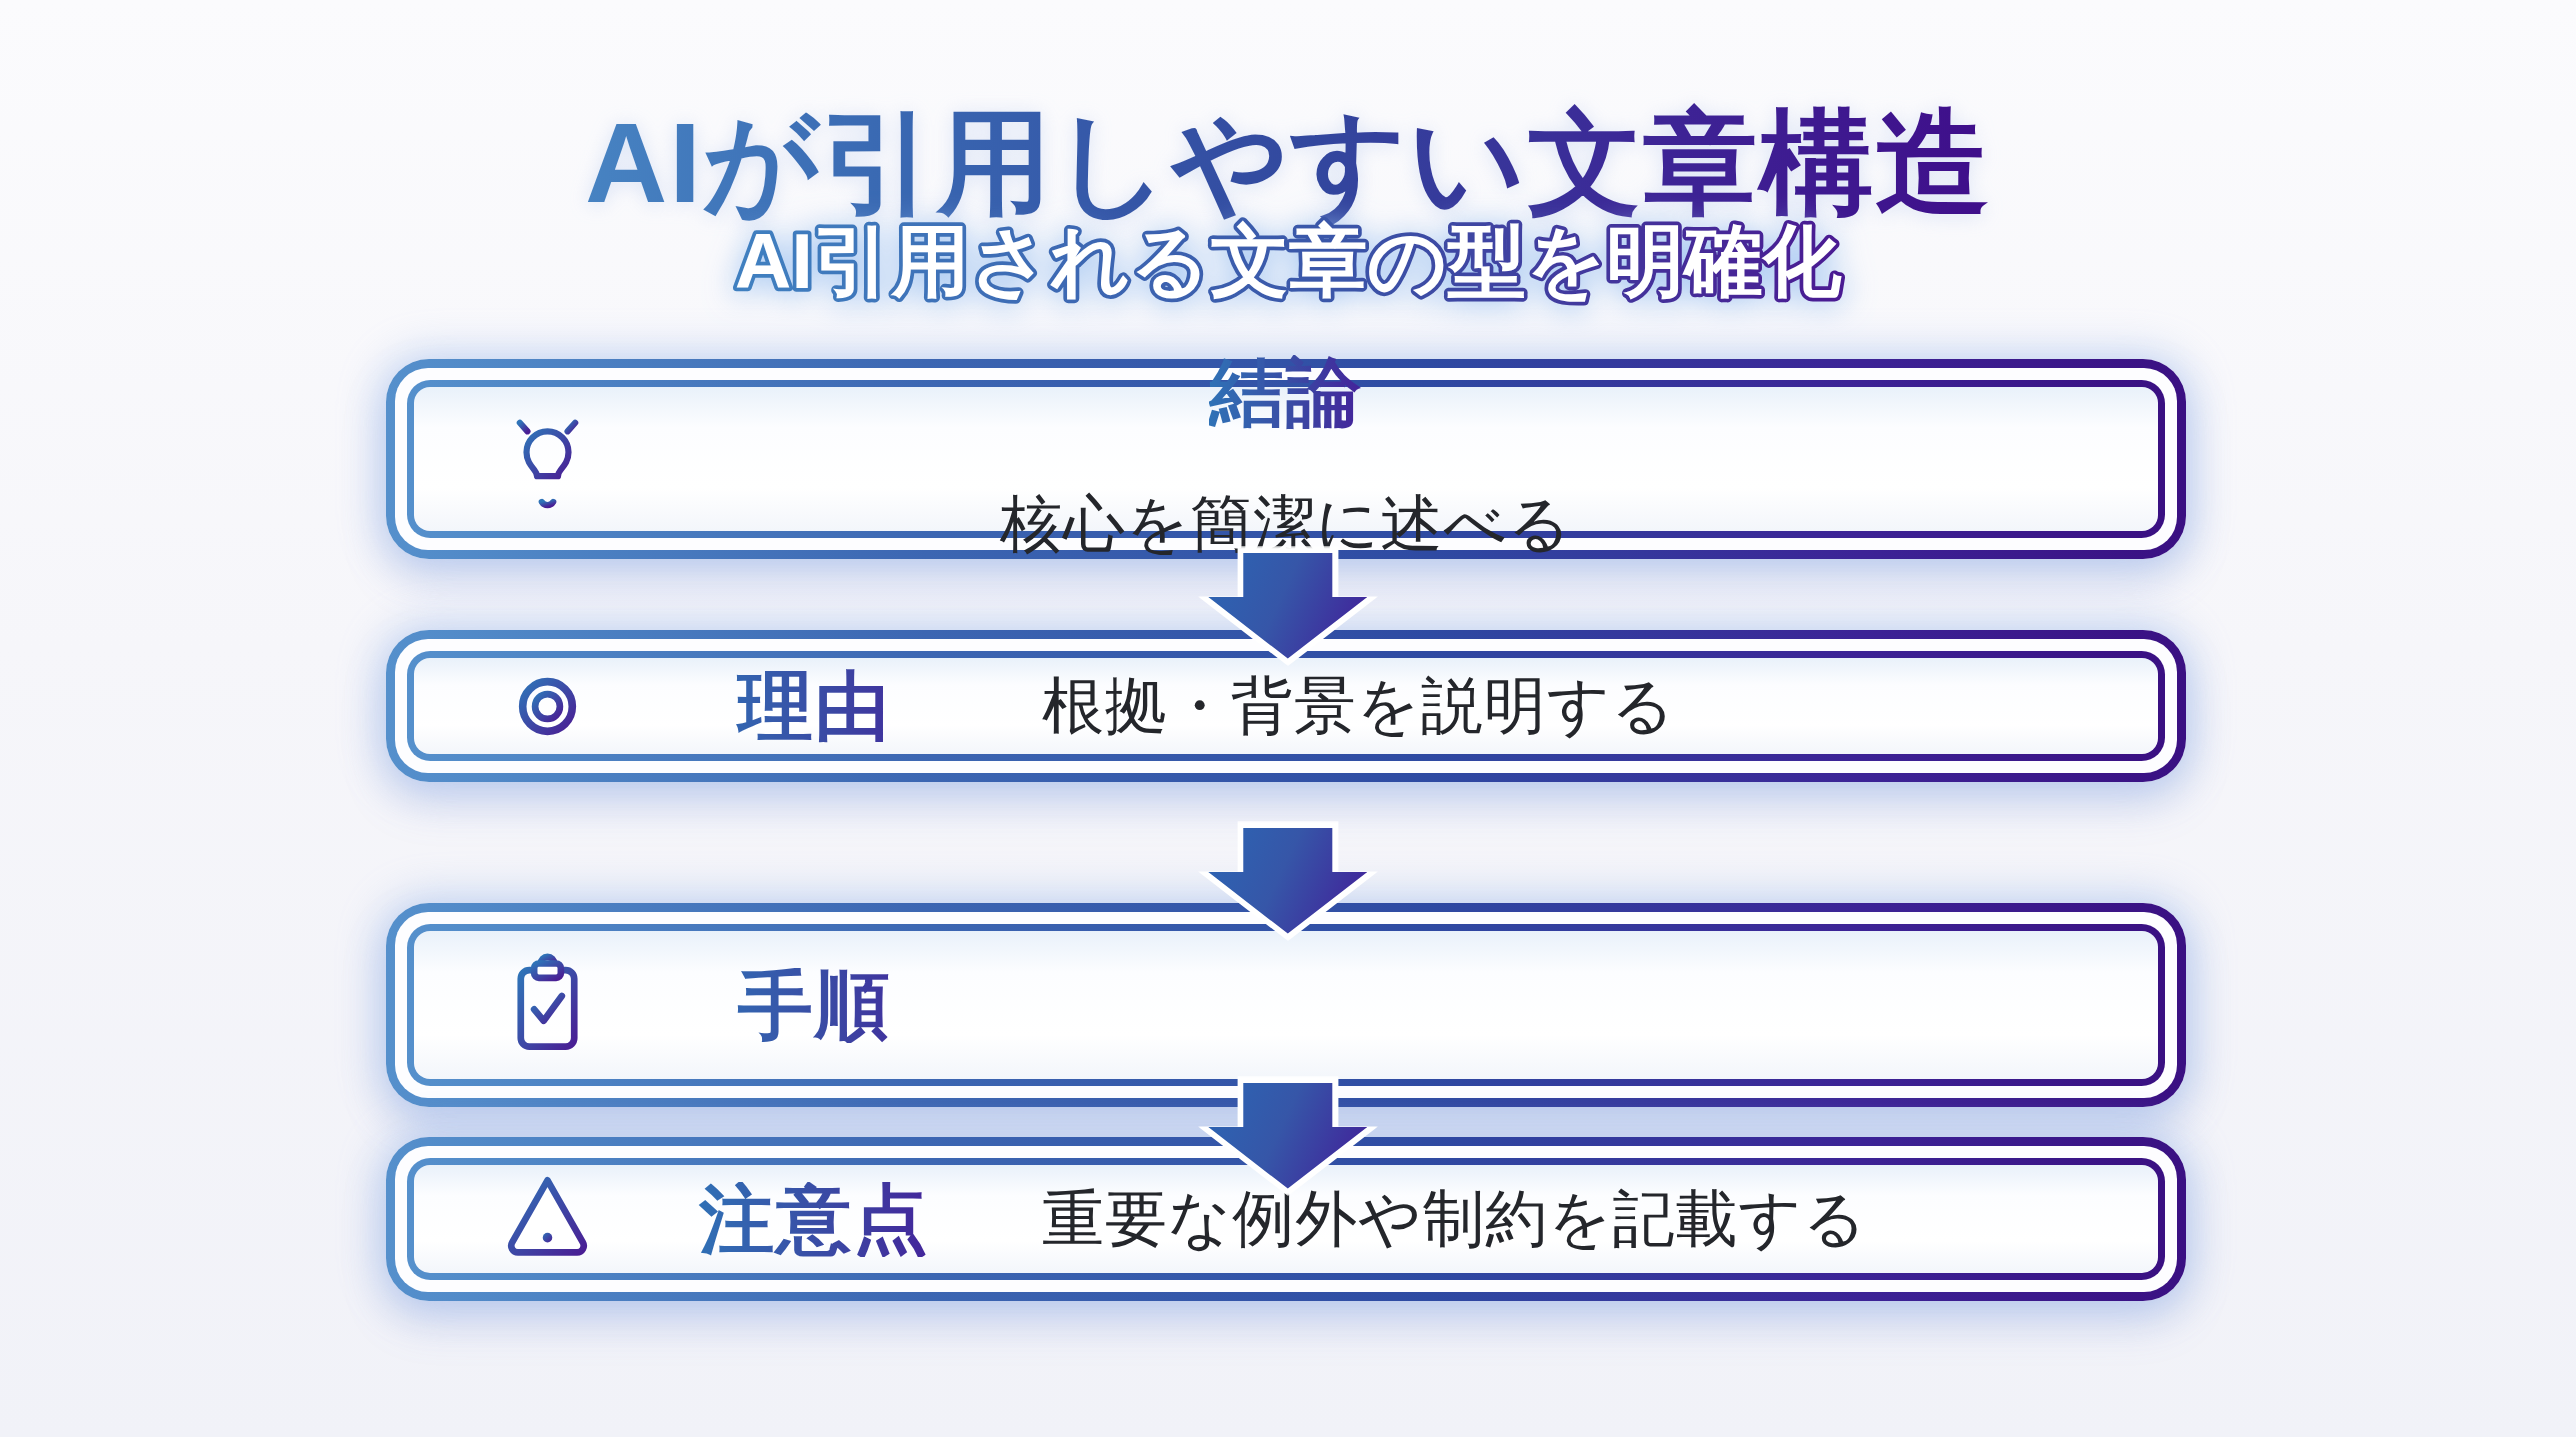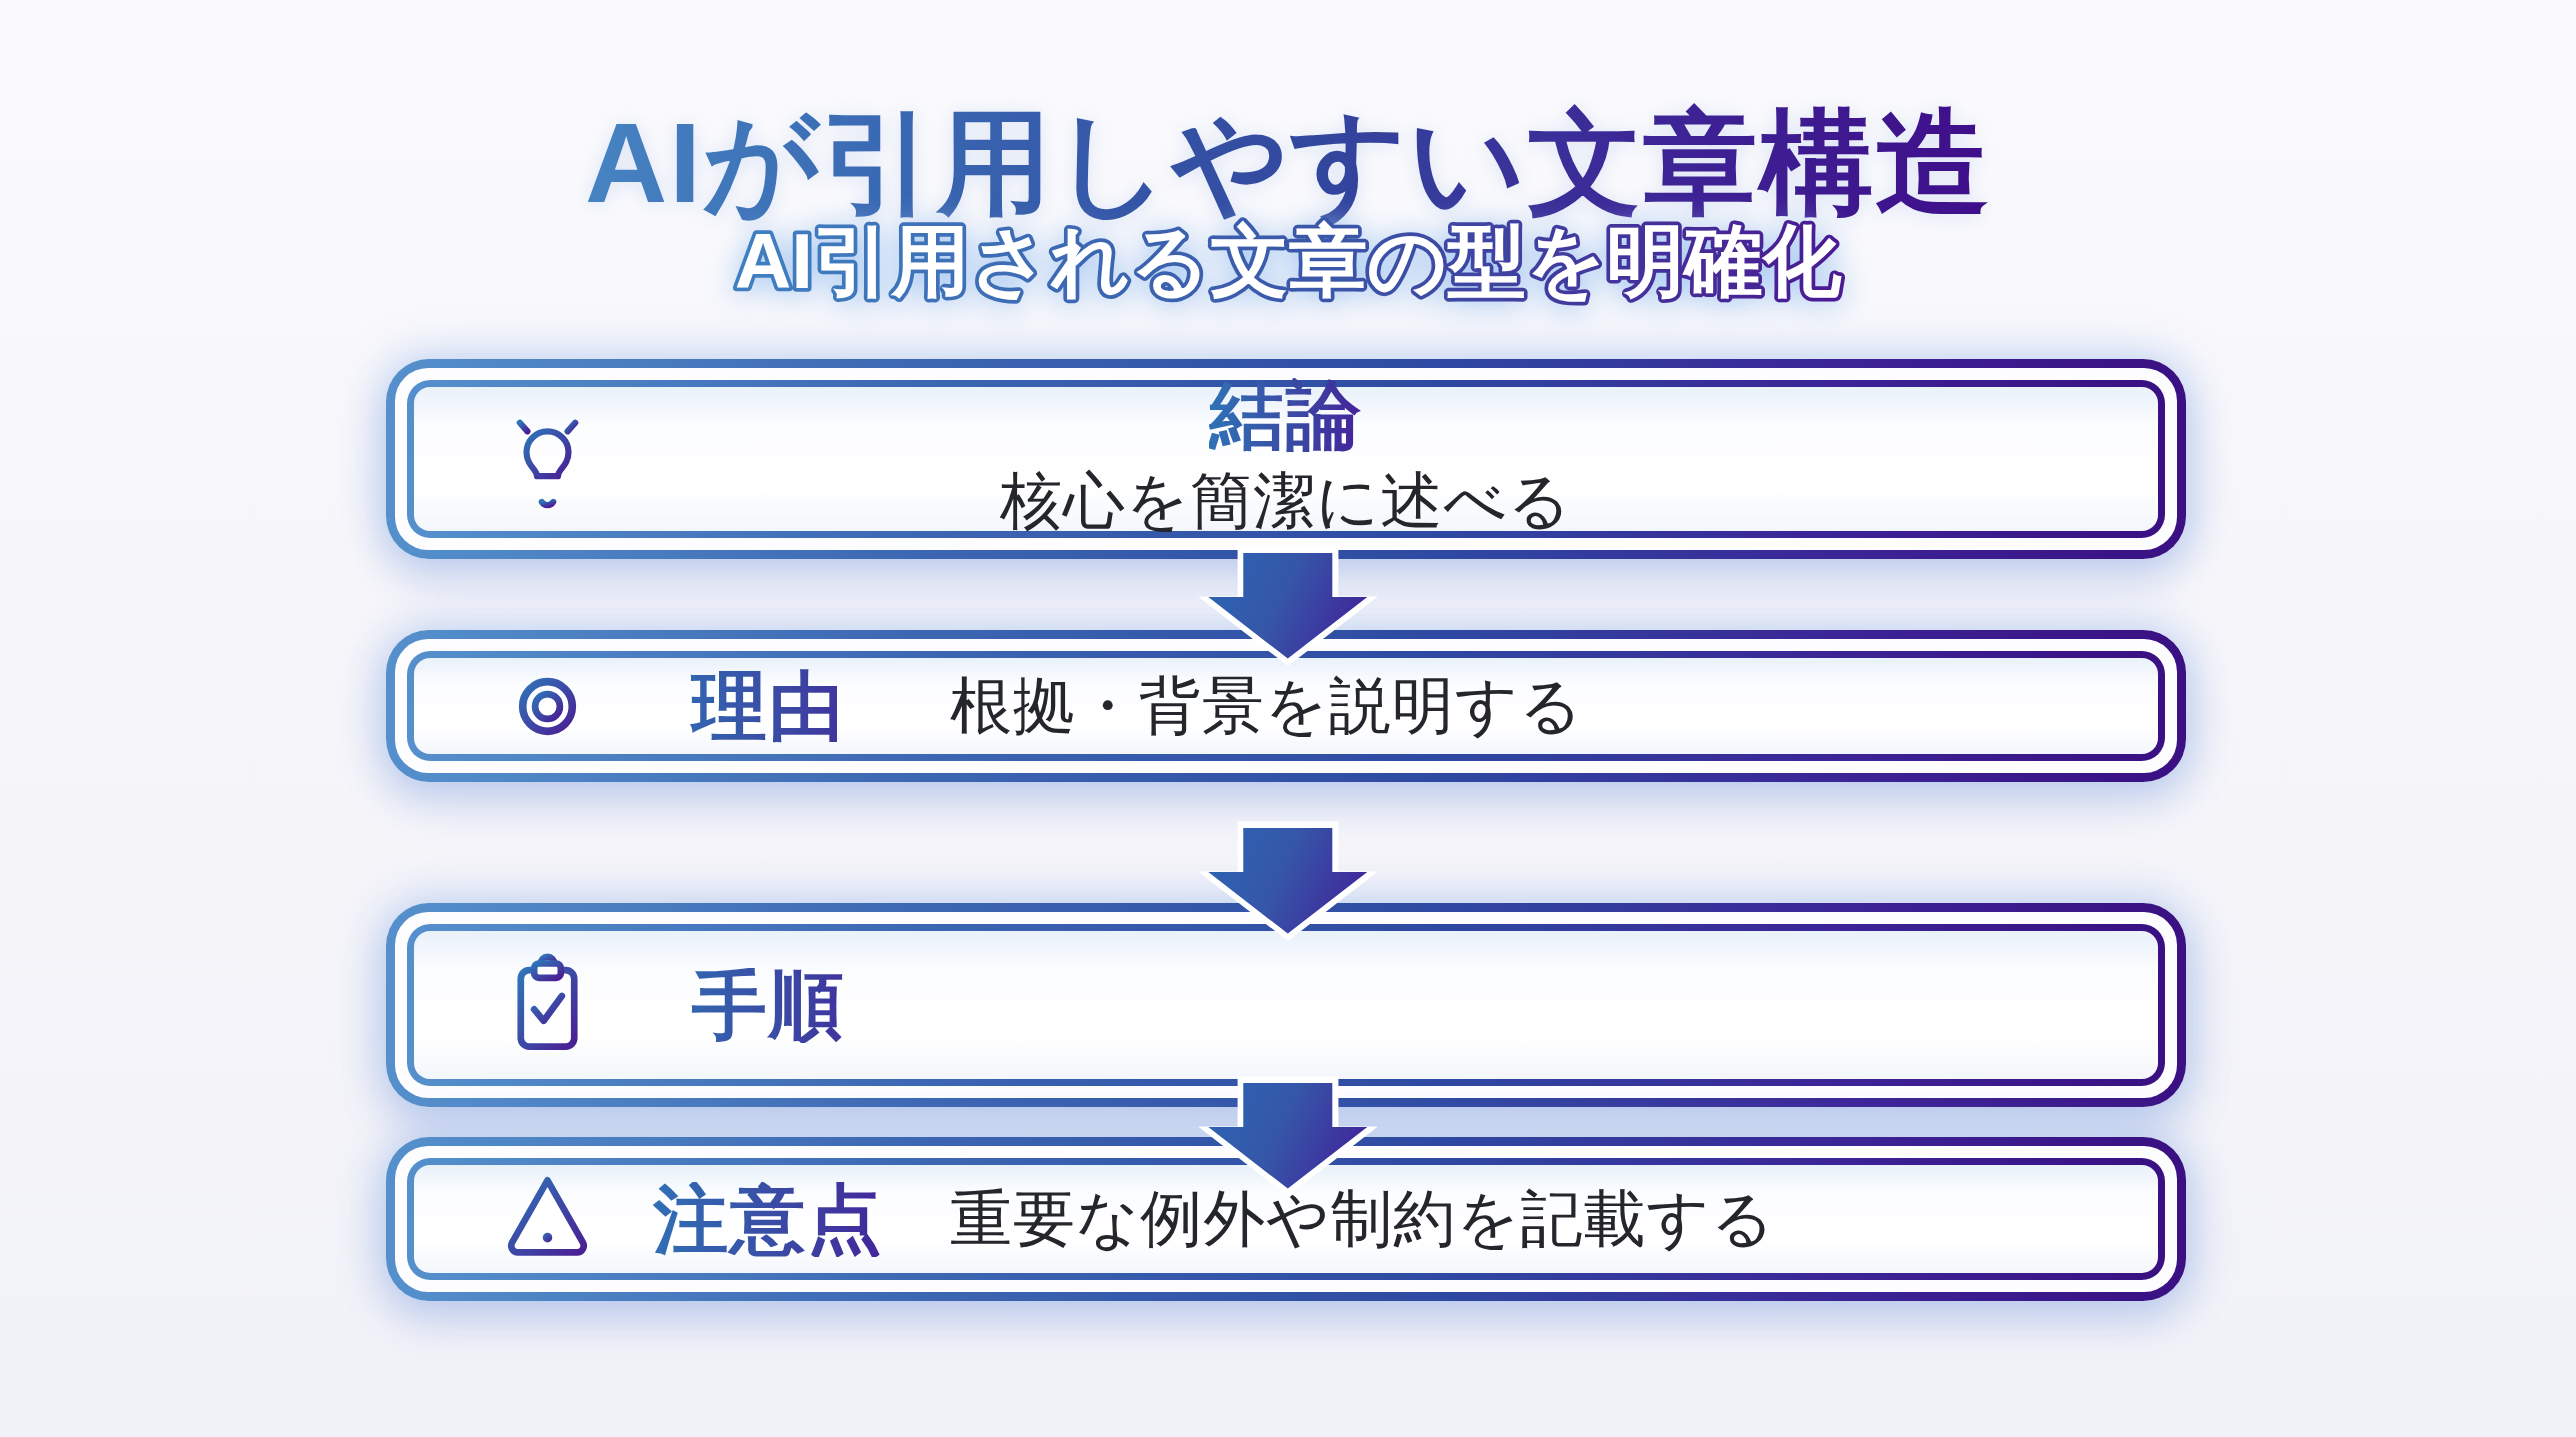--- a/index.html
+++ b/index.html
@@ -30,21 +30,21 @@
     position:absolute;left:386px;width:1800px;box-sizing:border-box;
     border-radius:43px;padding:9.4px;
     background:linear-gradient(90deg,#5590cc 0%,#3c66b2 30%,#2e4aa2 58%,#3c2396 82%,#3a1082 100%);
     box-shadow:0 0 41px 5.6px rgba(145,178,235,.48), 0 20.6px 43px rgba(130,150,215,.28);
   }
   .ring-gap{height:100%;box-sizing:border-box;border-radius:33px;background:#fdfdff;padding:11.2px;}
   .ring-inner{height:100%;box-sizing:border-box;border-radius:23.4px;padding:7.5px;
     background:linear-gradient(90deg,#5590cc 0%,#3c66b2 30%,#2e4aa2 58%,#3c2396 82%,#3a1082 100%);}
   .content{height:100%;box-sizing:border-box;border-radius:16px;position:relative;
     background:linear-gradient(180deg,#e9f1fa 0%,#fcfdff 28%,#ffffff 70%,#f3f6fb 100%);
-    display:flex;align-items:center;}
+    display:flex;align-items:center;gap:46px;}
   .step1{top:359px;height:200px;}
   .step2{top:630px;height:152px;}
   .step3{top:903px;height:204px;}
   .step4{top:1137px;height:164px;}
 
   
   .content.stack{flex-direction:column;justify-content:center;}
   .content.stack .step-icon{position:absolute;left:81px;top:50%;transform:translateY(-50%);}
   .content.stack .step-heading{margin:0;width:auto;}
   .content.stack .step-desc{margin:9.4px 0 0 0;}

